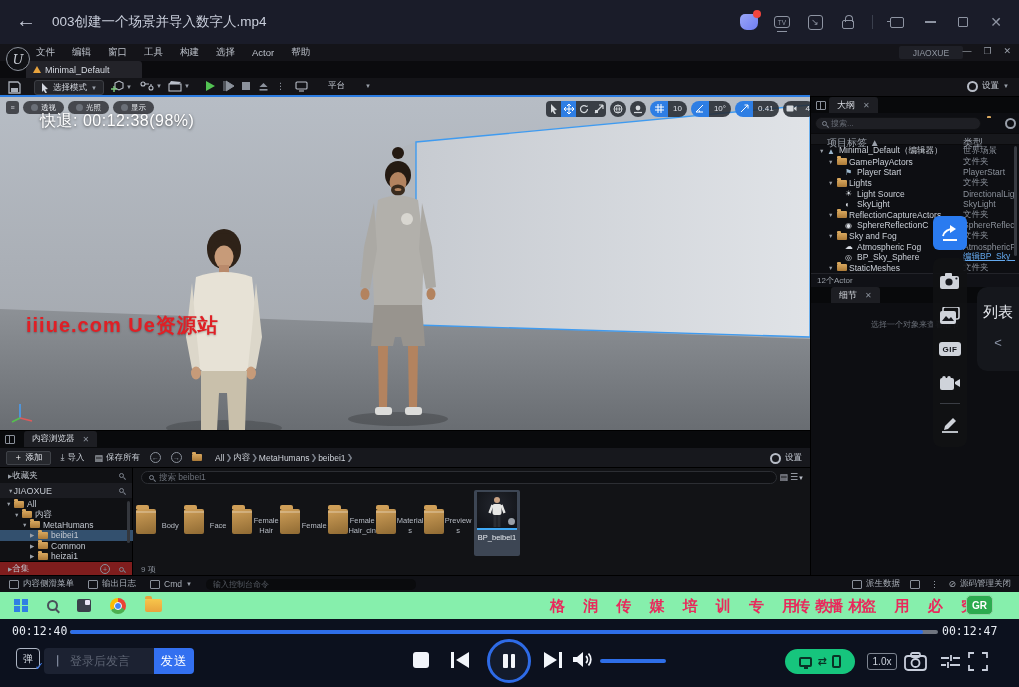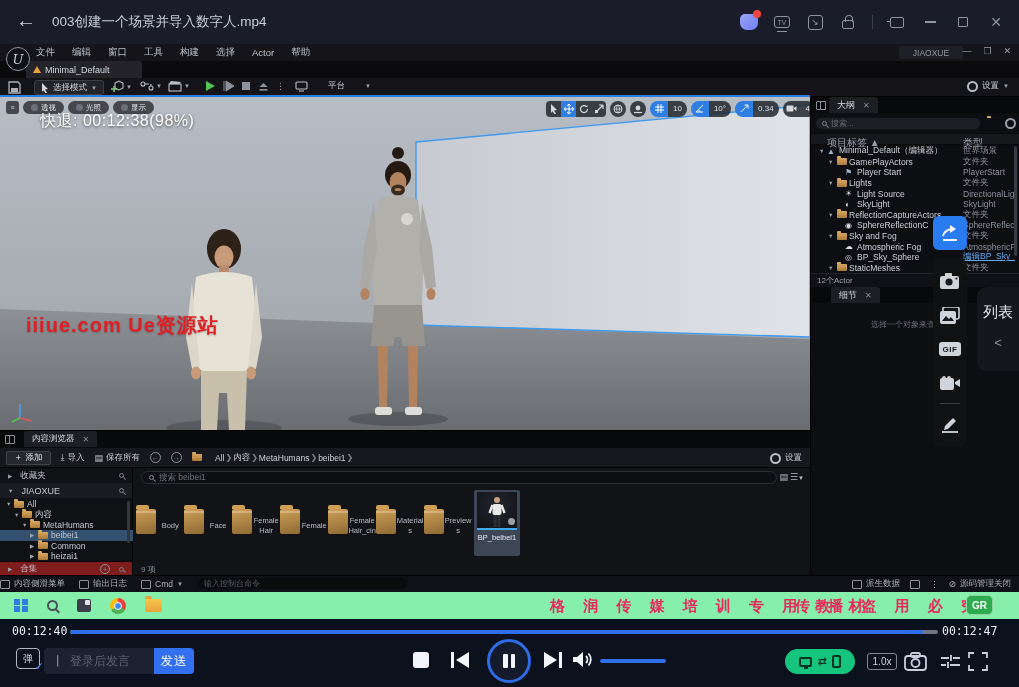--- a/index.html
+++ b/index.html
@@ -118,21 +118,21 @@
   .cb{position:absolute;left:0;top:430px;width:810px;height:145px;background:#121316;border-top:1px solid #000}
   .cb-tabrow{position:absolute;left:0;top:0;width:100%;height:17px;background:#090a0c}
   .cb-toolbar{position:absolute;left:0;top:17px;width:100%;height:20px;background:#17181d;border-bottom:1px solid #000;display:flex;align-items:center;gap:10px;padding:0 6px;font-size:8.5px;color:#c6cbd3}
   .addbtn{height:14px;padding:0 7px;background:#26282d;border:1px solid #3f4248;border-radius:2px;display:flex;align-items:center;gap:3px;font-size:8.5px;color:#e3e6ec}
   .cbtool{display:flex;align-items:center;gap:3px;cursor:pointer}
   .circ{width:11px;height:11px;border-radius:50%;border:1px solid #8a909a;color:#8a909a;font-size:7px;display:flex;align-items:center;justify-content:center}
   .crumb{color:#cdd1d8;cursor:pointer}
   .csep{color:#7c828c;font-size:8px;margin:0 1px}
   .cb-set{position:absolute;right:8px;top:21px;display:flex;align-items:center;gap:4px;font-size:8.5px;color:#c3c8d1}
   .cb-left{position:absolute;left:0;top:37px;width:133px;height:108px;background:#101114;border-right:1px solid #000}
-  .cbl-row{position:relative;display:flex;align-items:center;height:15px;font-size:8.5px;color:#c3c8d0;padding-left:8px;gap:8px}
+  .cbl-row{position:relative;display:flex;align-items:center;height:15px;font-size:8.5px;color:#c3c8d0;padding-left:8px;gap:0}
   .cbl-row .q{position:absolute;right:8px}
   .cbl-row.proj{background:#1b1c21;font-size:9px}
   .cbl-row.colrow{position:absolute;bottom:0;left:0;width:100%;border-top:1px solid #000;background:#7f1d1d}
   .cbl-row.colrow .plus{position:absolute;right:22px}
   .cbtree{position:absolute;left:0;top:31px;width:133px}
   .cbt-row{display:flex;align-items:center;height:10.4px;font-size:8.5px;color:#c3c8d0;padding-left:calc(6px + var(--ind,0)*8px);cursor:pointer}
   .cbt-row .tri{width:8px;font-size:5.5px;color:#9aa0a8;flex:none}
   .cbt-row.open .tri::before{content:"▼"}
   .cbt-row.closed .tri::before{content:"▶"}
   .cbt-row.sel{background:#33506e}
@@ -148,21 +148,21 @@
   .tlabel{font-size:7.5px;color:#b6bbc3;text-align:center;line-height:1.25;width:46px;word-break:break-all}
   .btile{width:46px;height:66px;background:#3d4654;border-radius:2px;display:flex;flex-direction:column;align-items:center;padding-top:2px;margin-left:2px;cursor:pointer}
   .bthumb{width:40px;height:38px;background:radial-gradient(circle at 50% 35%,#23262e,#0e1014);position:relative}
   .bthumb .bar{position:absolute;left:0;bottom:0;width:100%;height:2.5px;background:#3fa9f5}
   .bthumb .lens{position:absolute;right:2px;bottom:5px;width:7px;height:7px;border-radius:50%;background:#9aa0a8}
   .btile .tlabel{color:#e8ebf0;margin-top:3px}
   .cbcount{position:absolute;left:8px;bottom:1px;font-size:8px;color:#868c96}
 
   
   .uestatus{position:absolute;left:0;top:575px;width:1019px;height:17px;background:#101116;border-top:1px solid #000;display:flex;align-items:center;font-size:8.5px;color:#a7adb6}
-  .us-left{display:flex;gap:14px;padding-left:0}
+  .us-left{display:flex;align-items:center;gap:14px;padding-left:9px}
   .usitem{display:flex;align-items:center;gap:4px;cursor:pointer}
   .usbox{width:10px;height:9px;border:1px solid #8a909a;border-radius:1px}
   .console{width:210px;height:11px;background:#0a0b0d;border-radius:5px;display:flex;align-items:center;padding:0 7px;font-size:8px;color:#555a62}
   .us-right{position:absolute;right:8px;display:flex;align-items:center;gap:10px}
 
   
   .taskbar{position:absolute;left:0;top:592px;width:1019px;height:27px;background:#86efac}
   .tk-icons{position:absolute;left:14px;top:0;height:27px;display:flex;align-items:center;gap:19px}
   .winlogo{width:14px;height:14px;display:grid;grid-template-columns:6px 6px;grid-template-rows:6px 6px;gap:1.5px}
   .winlogo span{background:#2f7fe3}
@@ -452,21 +452,21 @@
             </svg>
           </span>
         <span class="pnum">10°</span>
       </span>
       <span class="gpill">
         <span class="pic">
             <svg class="icon" width="9" height="9" viewBox="0 0 9 9">
               <path d="M1 8L8 1M8 1H4.5M8 1v3.5" stroke="#fff" stroke-width="1" fill="none"></path>
             </svg>
           </span>
-        <span class="pnum">0.34</span>
+        <span class="pnum">0.41</span>
       </span>
       <span class="gpill">
         <span class="pic grey">
             <svg class="icon" width="11" height="9" viewBox="0 0 11 9">
               <rect x="0.5" y="1.5" width="7" height="6" rx="1" fill="#d6dade"></rect>
               <path d="M8 4l2.5-2v5L8 5z" fill="#d6dade"></path>
             </svg>
           </span>
         <span class="pnum">4</span>
       </span>

